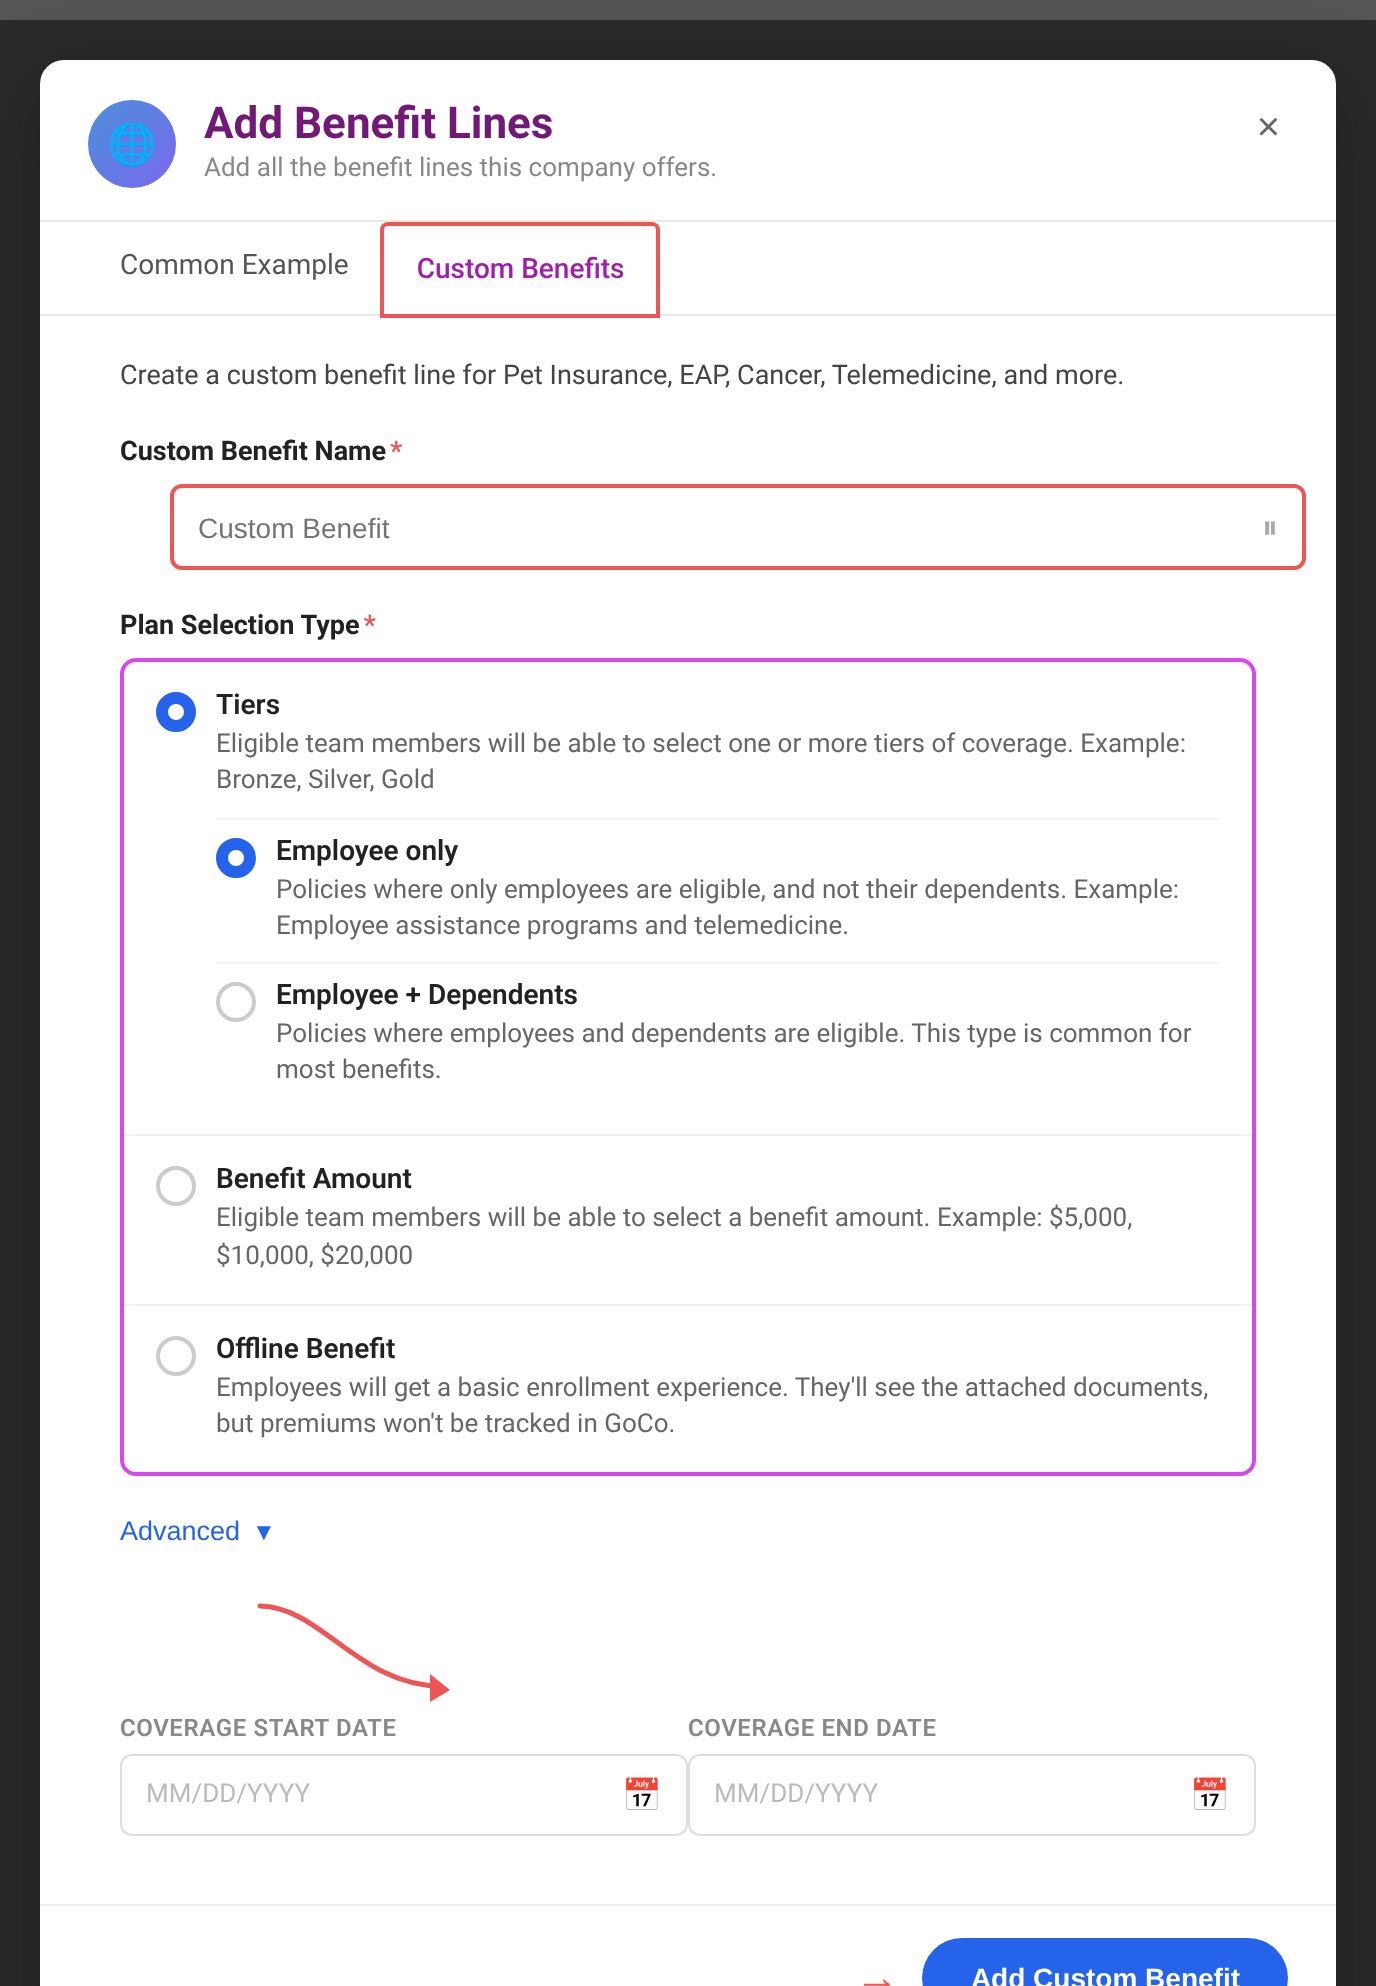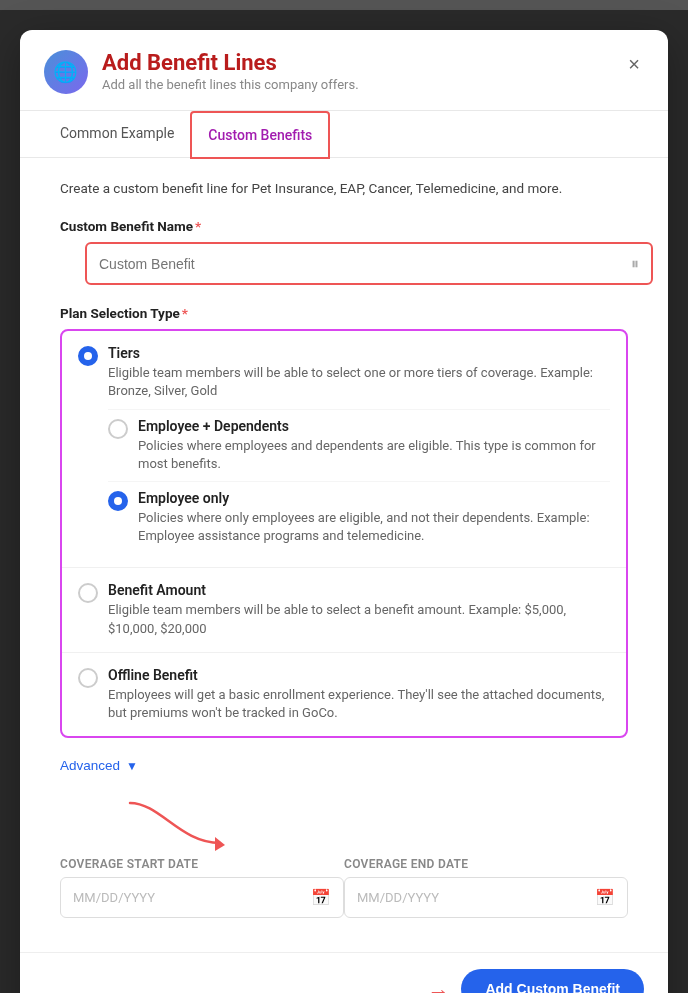--- a/index.html
+++ b/index.html
@@ -47,21 +47,21 @@
       background: linear-gradient(135deg, #4a90d9, #7b68ee);
       display: flex;
       align-items: center;
       justify-content: center;
       font-size: 20px;
       flex-shrink: 0;
     }
     .header-text h1 {
       font-size: 22px;
       font-weight: 700;
-      color: #b91c1c;
+      color: #701a75;
     }
     .header-text p {
       font-size: 13px;
       color: #888;
       margin-top: 2px;
     }
     .close-btn {
       background: none;
       border: none;
       font-size: 20px;
@@ -332,31 +332,31 @@
           <div class="plan-option-main">
             <div class="radio-circle checked"></div>
             <div class="plan-option-content">
               <h3>Tiers</h3>
               <p>Eligible team members will be able to select one or more tiers of coverage. Example: Bronze, Silver, Gold</p>
             </div>
           </div>
 
           <div class="sub-options">
             <div class="sub-option">
+              <div class="radio-circle checked"></div>
+              <div class="plan-option-content">
+                <h3>Employee only</h3>
+                <p>Policies where only employees are eligible, and not their dependents. Example: Employee assistance programs and telemedicine.</p>
+              </div>
+            </div>
+            <div class="sub-option">
               <div class="radio-circle"></div>
               <div class="plan-option-content">
                 <h3>Employee + Dependents</h3>
                 <p>Policies where employees and dependents are eligible. This type is common for most benefits.</p>
-              </div>
-            </div>
-            <div class="sub-option">
-              <div class="radio-circle checked"></div>
-              <div class="plan-option-content">
-                <h3>Employee only</h3>
-                <p>Policies where only employees are eligible, and not their dependents. Example: Employee assistance programs and telemedicine.</p>
               </div>
             </div>
           </div>
         </div>
 
         <div class="plan-option">
           <div class="plan-option-main">
             <div class="radio-circle"></div>
             <div class="plan-option-content">
               <h3>Benefit Amount</h3>

